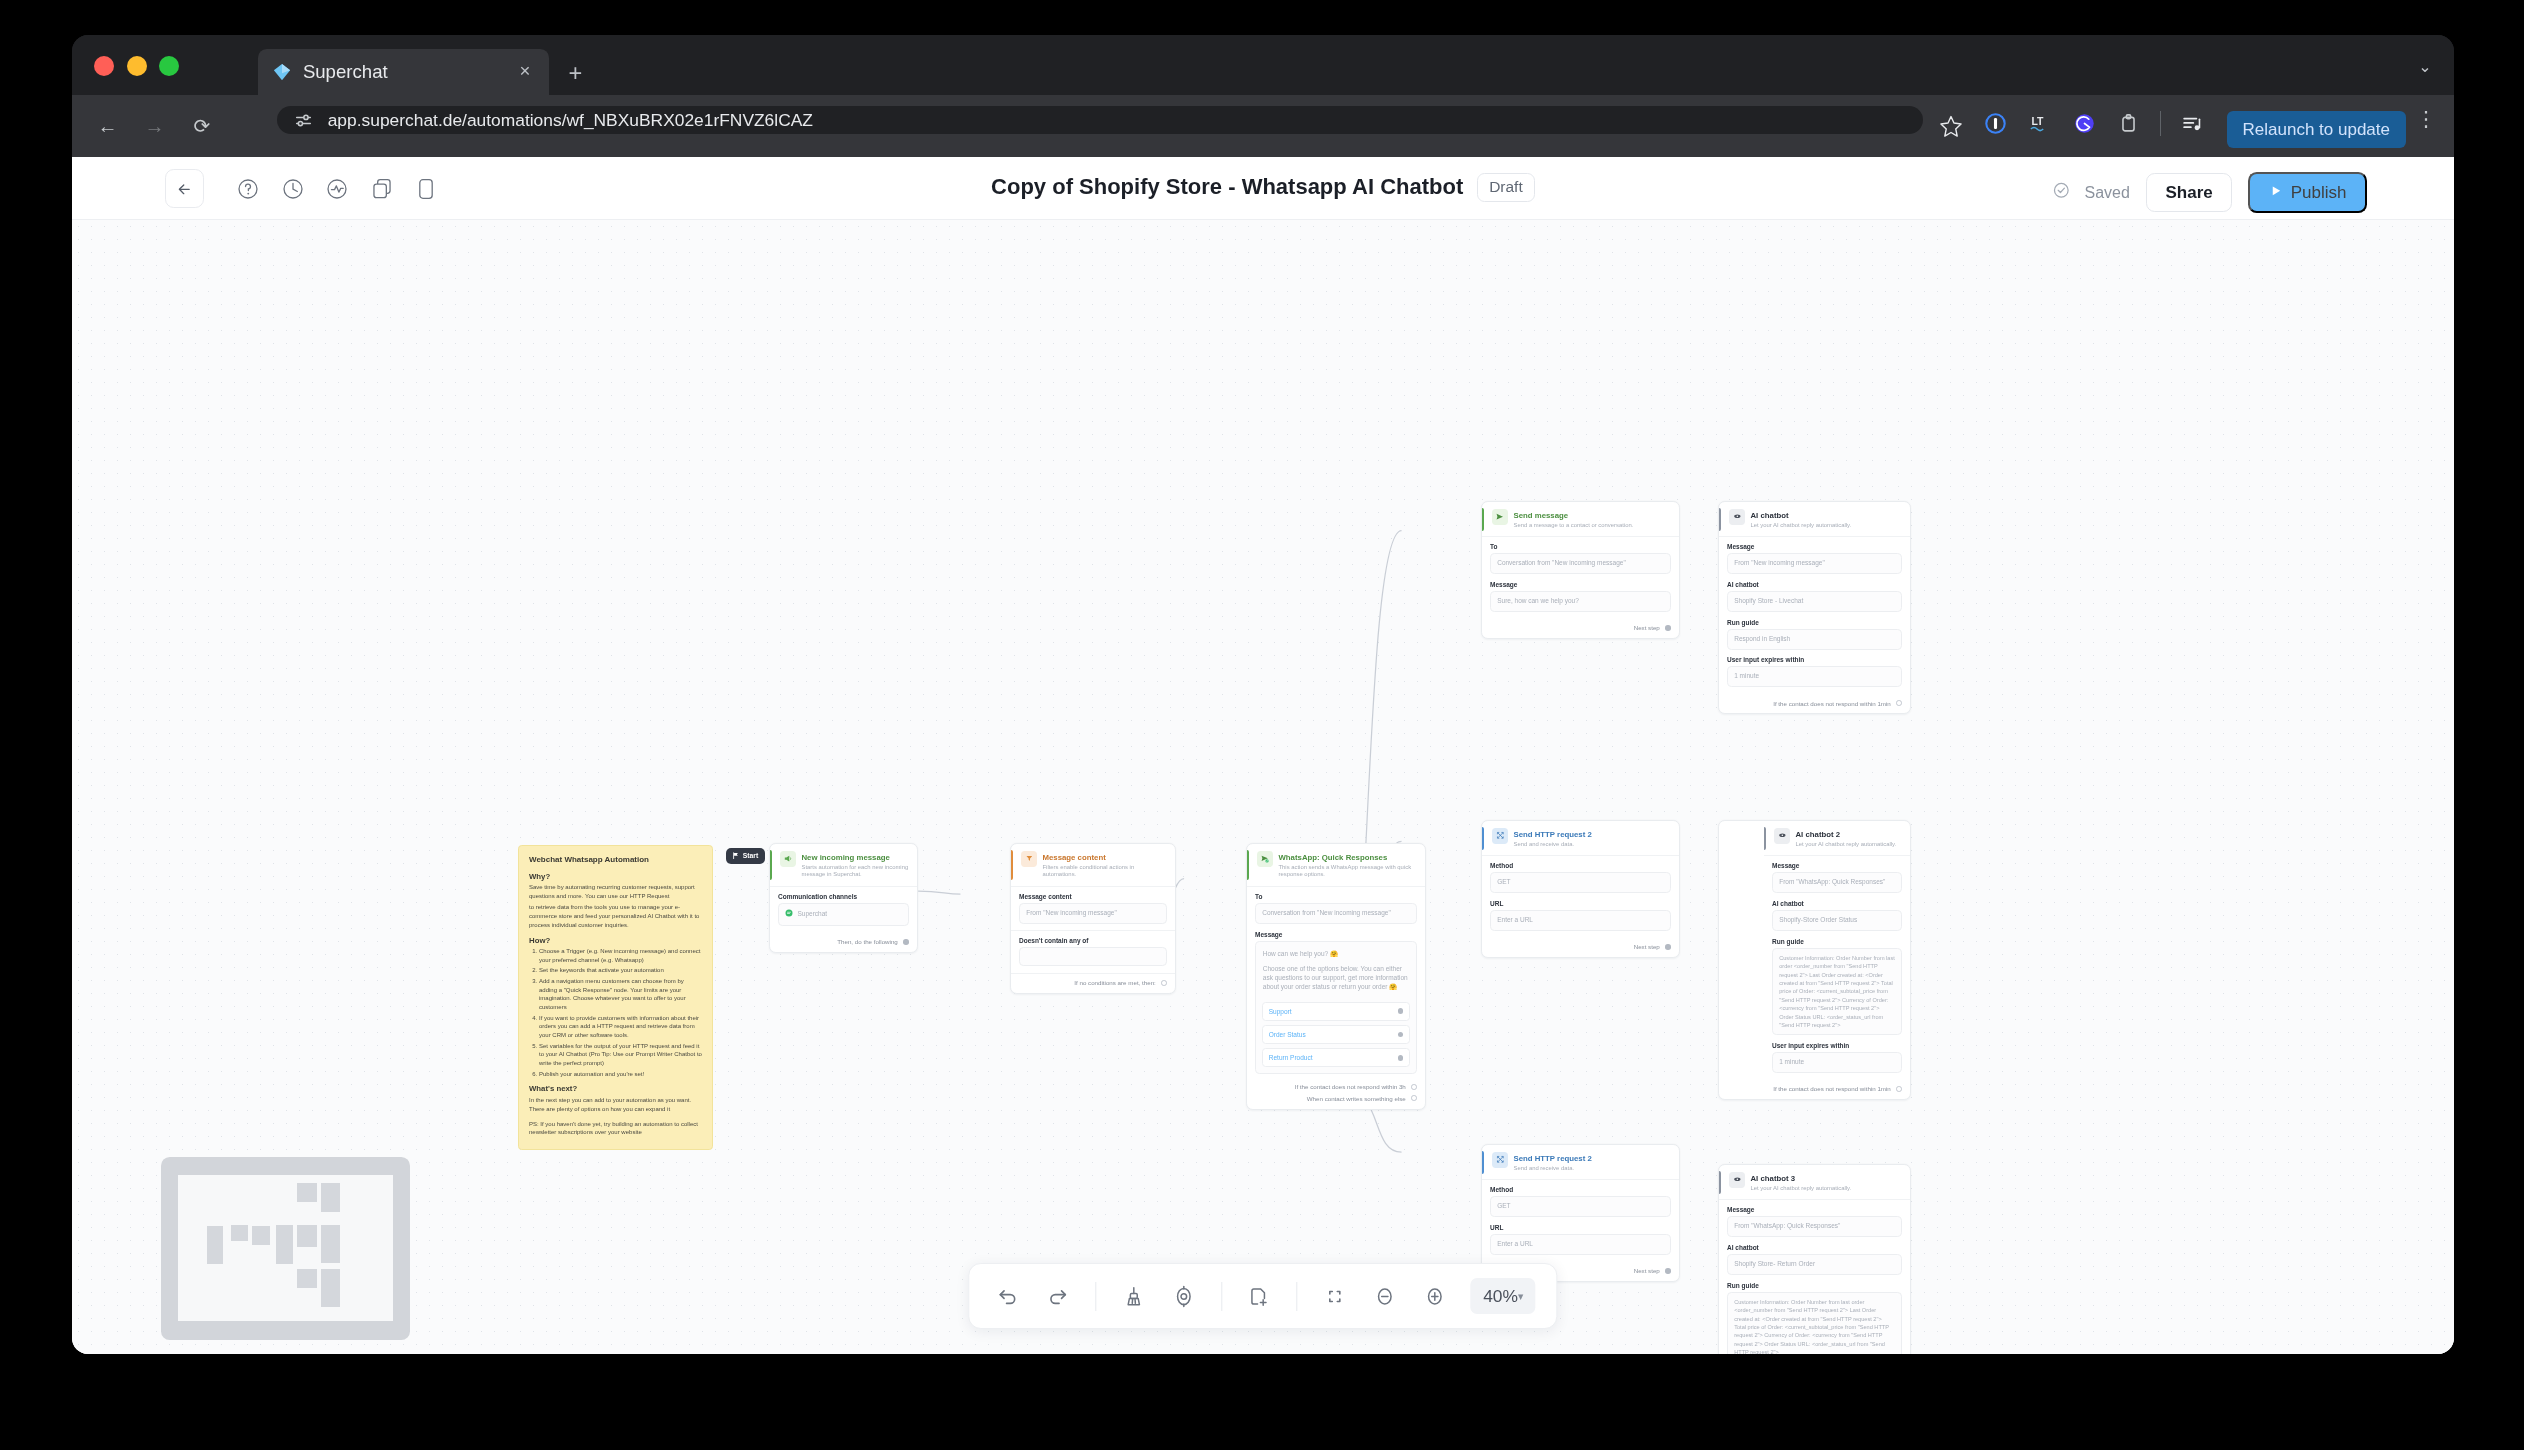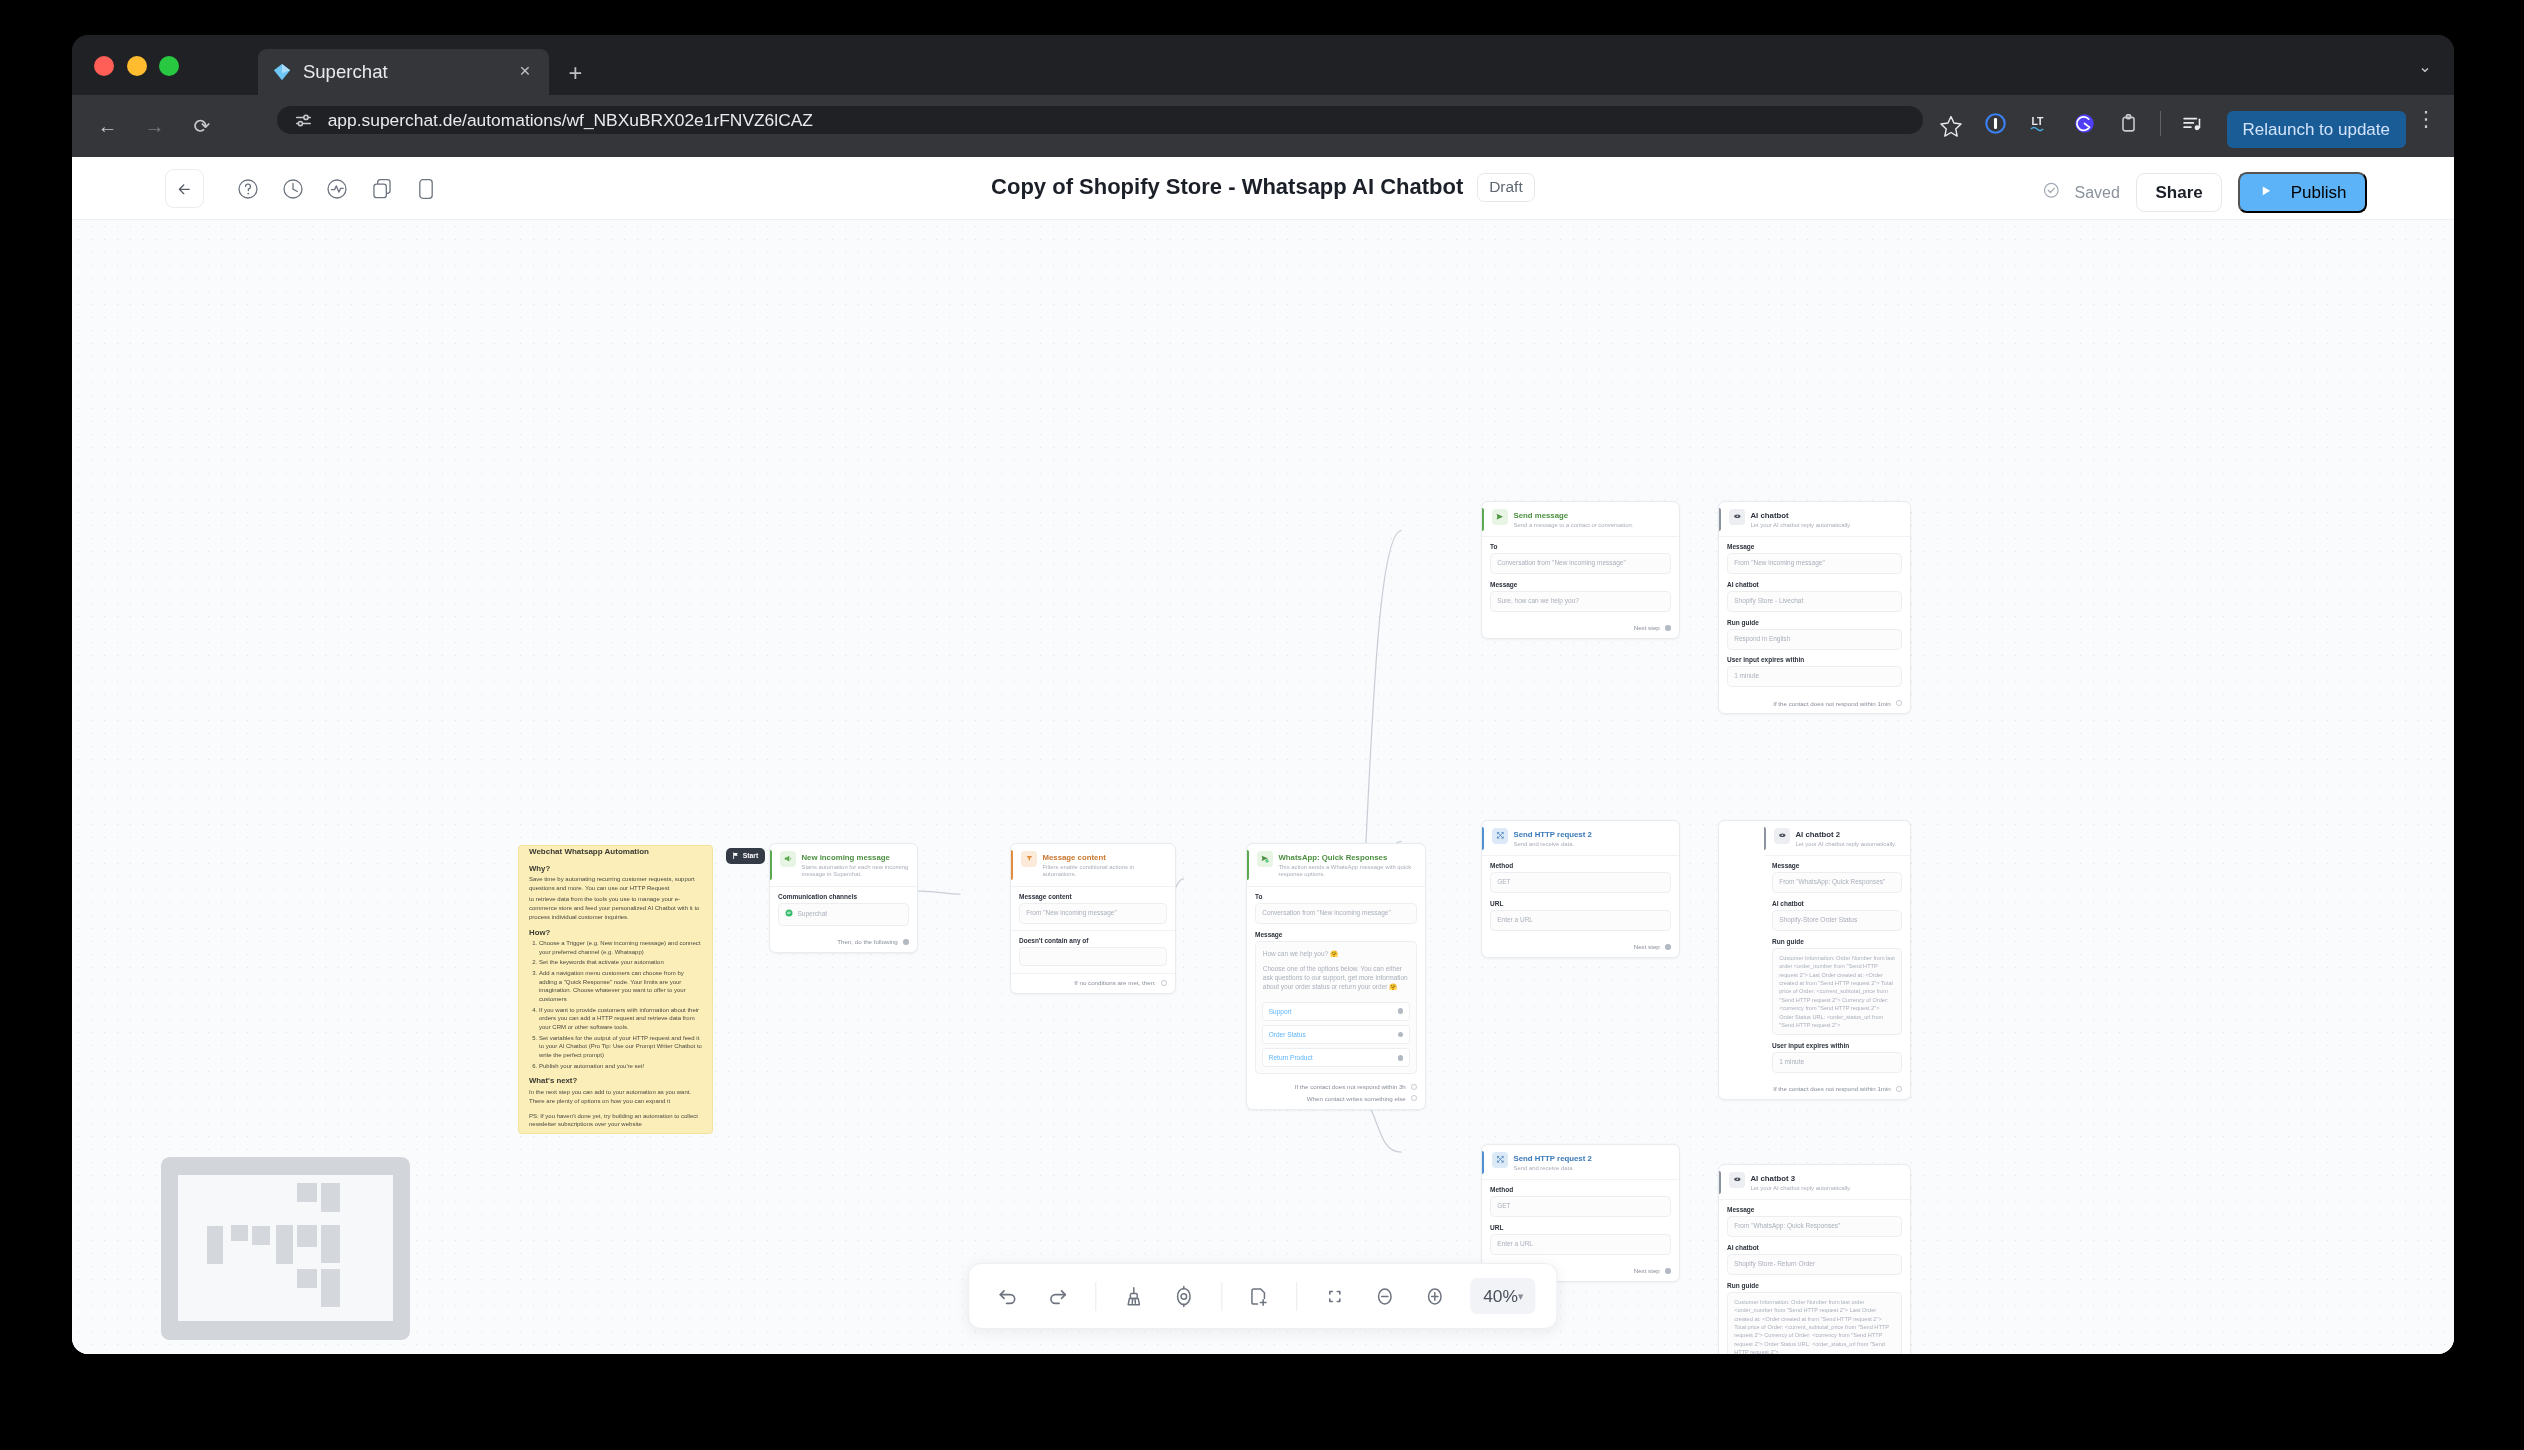--- a/index.html
+++ b/index.html
@@ -175,22 +175,22 @@
     border: 0.6px solid #e4e7ec;
     border-radius: 8.7px;
     padding: 8.7px 18.6px;
     font-size: 17px; font-weight: 700; color: #1b1f27;
     background: #fff;
   }
   #publish-btn {
     background: #5cb3f7;
     border-radius: 8.7px;
     padding: 8.7px 18.6px;
-    font-size: 17px; color: #000000;
-    display: flex; align-items: center; gap: 18px;
+    font-size: 17px; color: #404040;
+    display: flex; align-items: center; gap: 8px;
   }
 
   
   #canvas {
     position: absolute;
     left: 0; top: 63px;
     width: 2382px; height: 1134px;
     background-color: #fafbfc;
     background-image: radial-gradient(circle, #dfe3e8 0.9px, transparent 0.9px);
     background-size: 13px 13px;
@@ -293,21 +293,21 @@
     font-size: 6.8px; font-weight: 700;
     display: flex; align-items: center; gap: 3.7px;
   }
 
   
   #note {
     position: absolute;
     background: #fbeeb8;
     border: 0.6px solid #f2e39a;
     border-radius: 3.7px;
-    padding: 1px 10px;
+    padding: 9px 10px;
     color: #3b3a33;
   }
   #note h3 { font-size: 8px; font-weight: 700; margin-bottom: 7.5px; }
   #note h4 { font-size: 7.8px; font-weight: 700; margin: 6.2px 0 2.5px; }
   #note p { font-size: 6px; line-height: 1.45; margin-bottom: 3.1px; color: #4a4940; }
   #note ol { margin: 1.9px 0 0 10px; }
   #note li { font-size: 6px; line-height: 1.45; margin-bottom: 1.9px; color: #4a4940; }
 
   
   #minimap {

